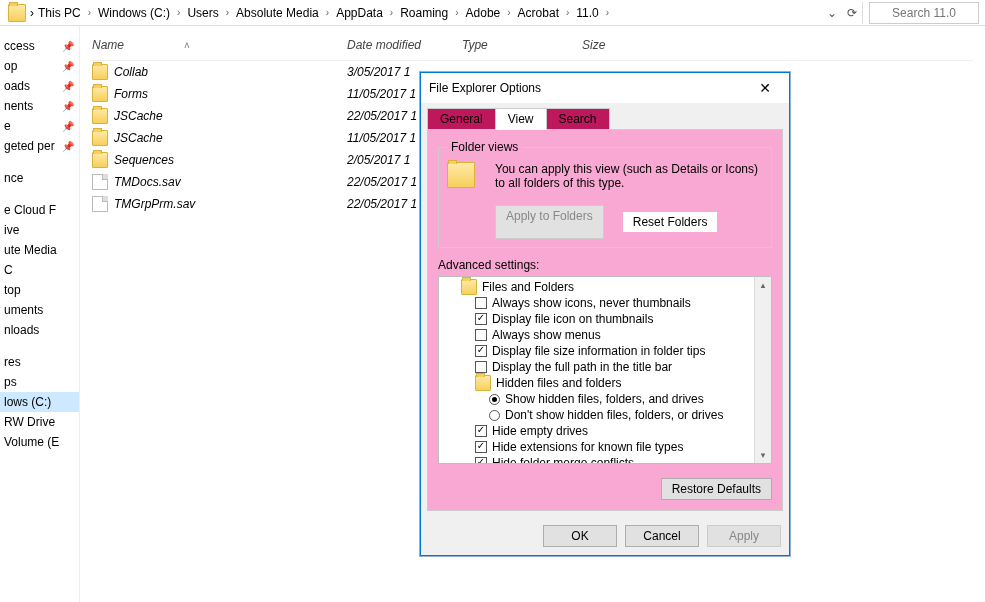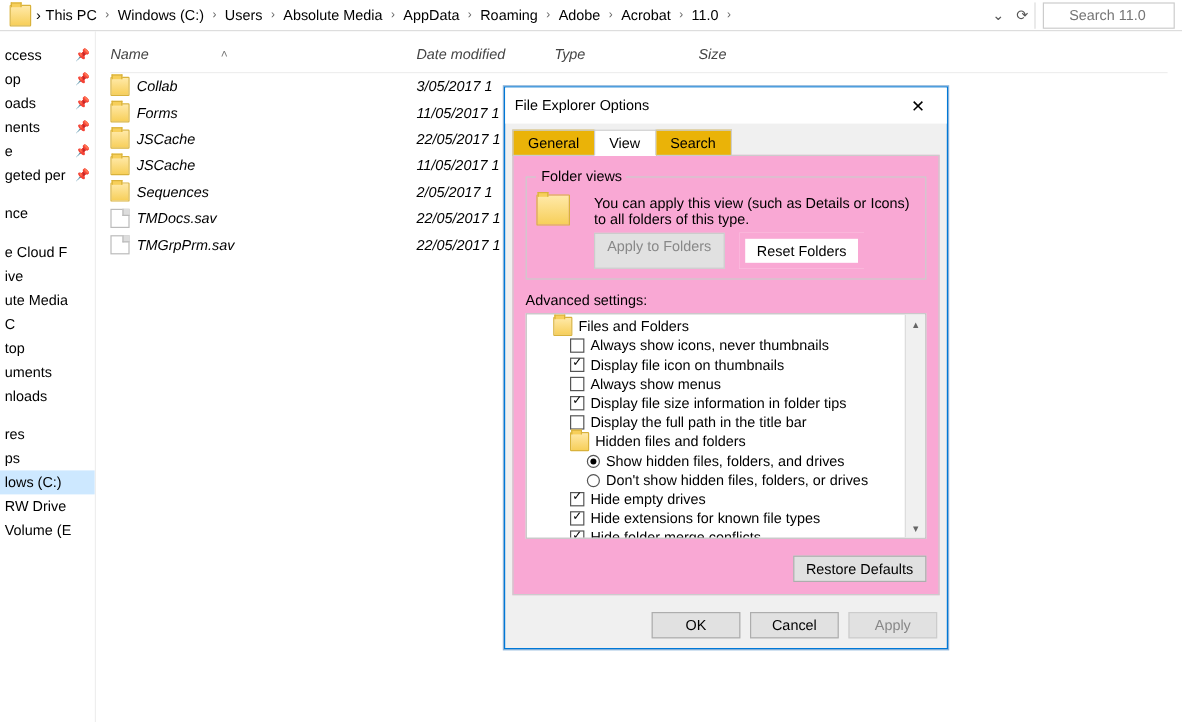--- a/index.html
+++ b/index.html
@@ -5,21 +5,21 @@
 * { box-sizing: border-box; margin: 0; padding: 0; font-family: "Segoe UI", Tahoma, sans-serif; font-size: 12px; }
 body { width: 985px; height: 602px; background: #fff; overflow: hidden; position: relative; color: #000; }
 
 
 .addrbar { display: flex; align-items: center; height: 26px; border-bottom: 1px solid #ddd; padding-left: 4px; }
 .addrbar .folder-ic { width: 18px; height: 18px; margin: 0 4px; }
 .breadcrumb { flex: 1; display: flex; align-items: center; }
 .breadcrumb .crumb { padding: 2px 4px; cursor: default; }
 .breadcrumb .chev { color: #666; padding: 0 3px; font-size: 10px; }
 .addrbar .ctrl { width: 20px; text-align: center; color: #555; }
-.searchbox { width: 110px; height: 22px; border: 1px solid #ccc; margin: 0 6px; padding: 2px 21px; color: #a21caf; background: #fff; }
+.searchbox { width: 110px; height: 22px; border: 1px solid #ccc; margin: 0 6px; padding: 2px 2px; color: #a21caf; background: #fff; text-align: center; }
 
 
 .main { display: flex; height: calc(602px - 26px); }
 .navpane { width: 80px; border-right: 1px solid #eee; padding-top: 10px; font-size: 12px; overflow: hidden; }
 .navpane .row { display: flex; align-items: center; padding: 3px 4px; white-space: nowrap; }
 .navpane .row.sel { background: #cde8ff; }
 .navpane .pin { margin-left: auto; color: #888; font-size: 10px; }
 
 
 .filearea { flex: 1; padding: 8px 12px; font-style: italic; }
@@ -40,32 +40,32 @@
 .foldericon::before { content:""; position:absolute; top:-3px; left:0; width:7px; height:3px; background:#f7cf5a; border:1px solid #d9b23b; border-bottom:none; }
 .fileicon { width:16px; height:16px; display:inline-block; background:#fff; border:1px solid #bbb; position:relative; }
 .fileicon::after{ content:""; position:absolute; right:-1px; top:-1px; width:5px; height:5px; background:#ddd; border-left:1px solid #bbb; border-bottom:1px solid #bbb; }
 
 
 .dialog { position: absolute; left: 420px; top: 72px; width: 370px; background: #f0f0f0; border: 1px solid #0078d7; box-shadow: 0 0 0 1px #8cb3d9; }
 .dialog .titlebar { display: flex; align-items: center; height: 30px; background: #fff; padding: 0 8px; }
 .dialog .titlebar .dtitle { flex:1; }
 .dialog .titlebar .close { padding: 2px 10px; font-size:14px; cursor:pointer; }
 .tabs { display:flex; padding: 4px 6px 0 6px; }
-.tab { padding: 3px 12px; border:1px solid #ccc; background:#eab308; position:relative; top:1px; cursor:pointer; }
+.tab { padding: 3px 12px; border:1px solid #ccc; background:#be185d; position:relative; top:1px; cursor:pointer; }
 .tab:first-child{ border-right:none; }
 .tab:last-child{ border-left:none; }
 .tab.active{ background:#fff; border-bottom:1px solid #fff; }
 .tabbody { background:#f9a8d4; border:1px solid #ccc; margin:0 6px 6px 6px; padding: 10px; }
 fieldset { border:1px solid #ccc; padding: 8px; margin-bottom:10px; }
 legend { padding: 0 4px; }
 .fv-inner{ display:flex; }
 .fv-icons{ width:40px; height:40px; margin-right:8px; }
-.fv-buttons{ display:flex; gap:12px; margin-top:4px;}
+.fv-buttons{ display:flex; gap:12px; margin-top:15px;}
 .btn{ border:1px solid #adadad; background:#e1e1e1; padding:3px 10px; min-width:100px; text-align:center; cursor:pointer;}
-.btn.blue{ border:5px solid #f9a8d4; background:#fff; }
+.btn.blue{ border:7px solid #f9a8d4; background:#fff; }
 .btn.disabled{ color:#888; border-color:#ccc; cursor:default;}
 .advlabel{ margin-bottom:4px;}
 .tree{ border:1px solid #bfbfbf; height:188px; overflow:hidden; position:relative; background:#fff; padding:2px 0;}
 .tree .scroll{position:absolute; right:0; top:0; bottom:0; width:17px; background:#f0f0f0; border-left:1px solid #ddd; display:flex; flex-direction:column; align-items:center; justify-content:space-between; padding:3px 0;}
 .tree .scroll span{font-size:9px; color:#666;}
 .tree .trow{ display:flex; align-items:center; height:16px; padding:0 4px; }
 .trow .ind1{width:18px;} .trow .ind2{width:32px;} .trow .ind3{width:46px;}
 .cb{ width:12px; height:12px; border:1px solid #555; display:inline-flex; align-items:center; justify-content:center; margin-right:5px; font-size:10px; line-height:1;}
 .cb.checked::after{content:"✓"; font-size:10px; position:relative; top:-1px;}
 .rb{ width:11px; height:11px; border:1px solid #555; border-radius:50%; margin-right:5px; display:inline-flex; align-items:center; justify-content:center;}

